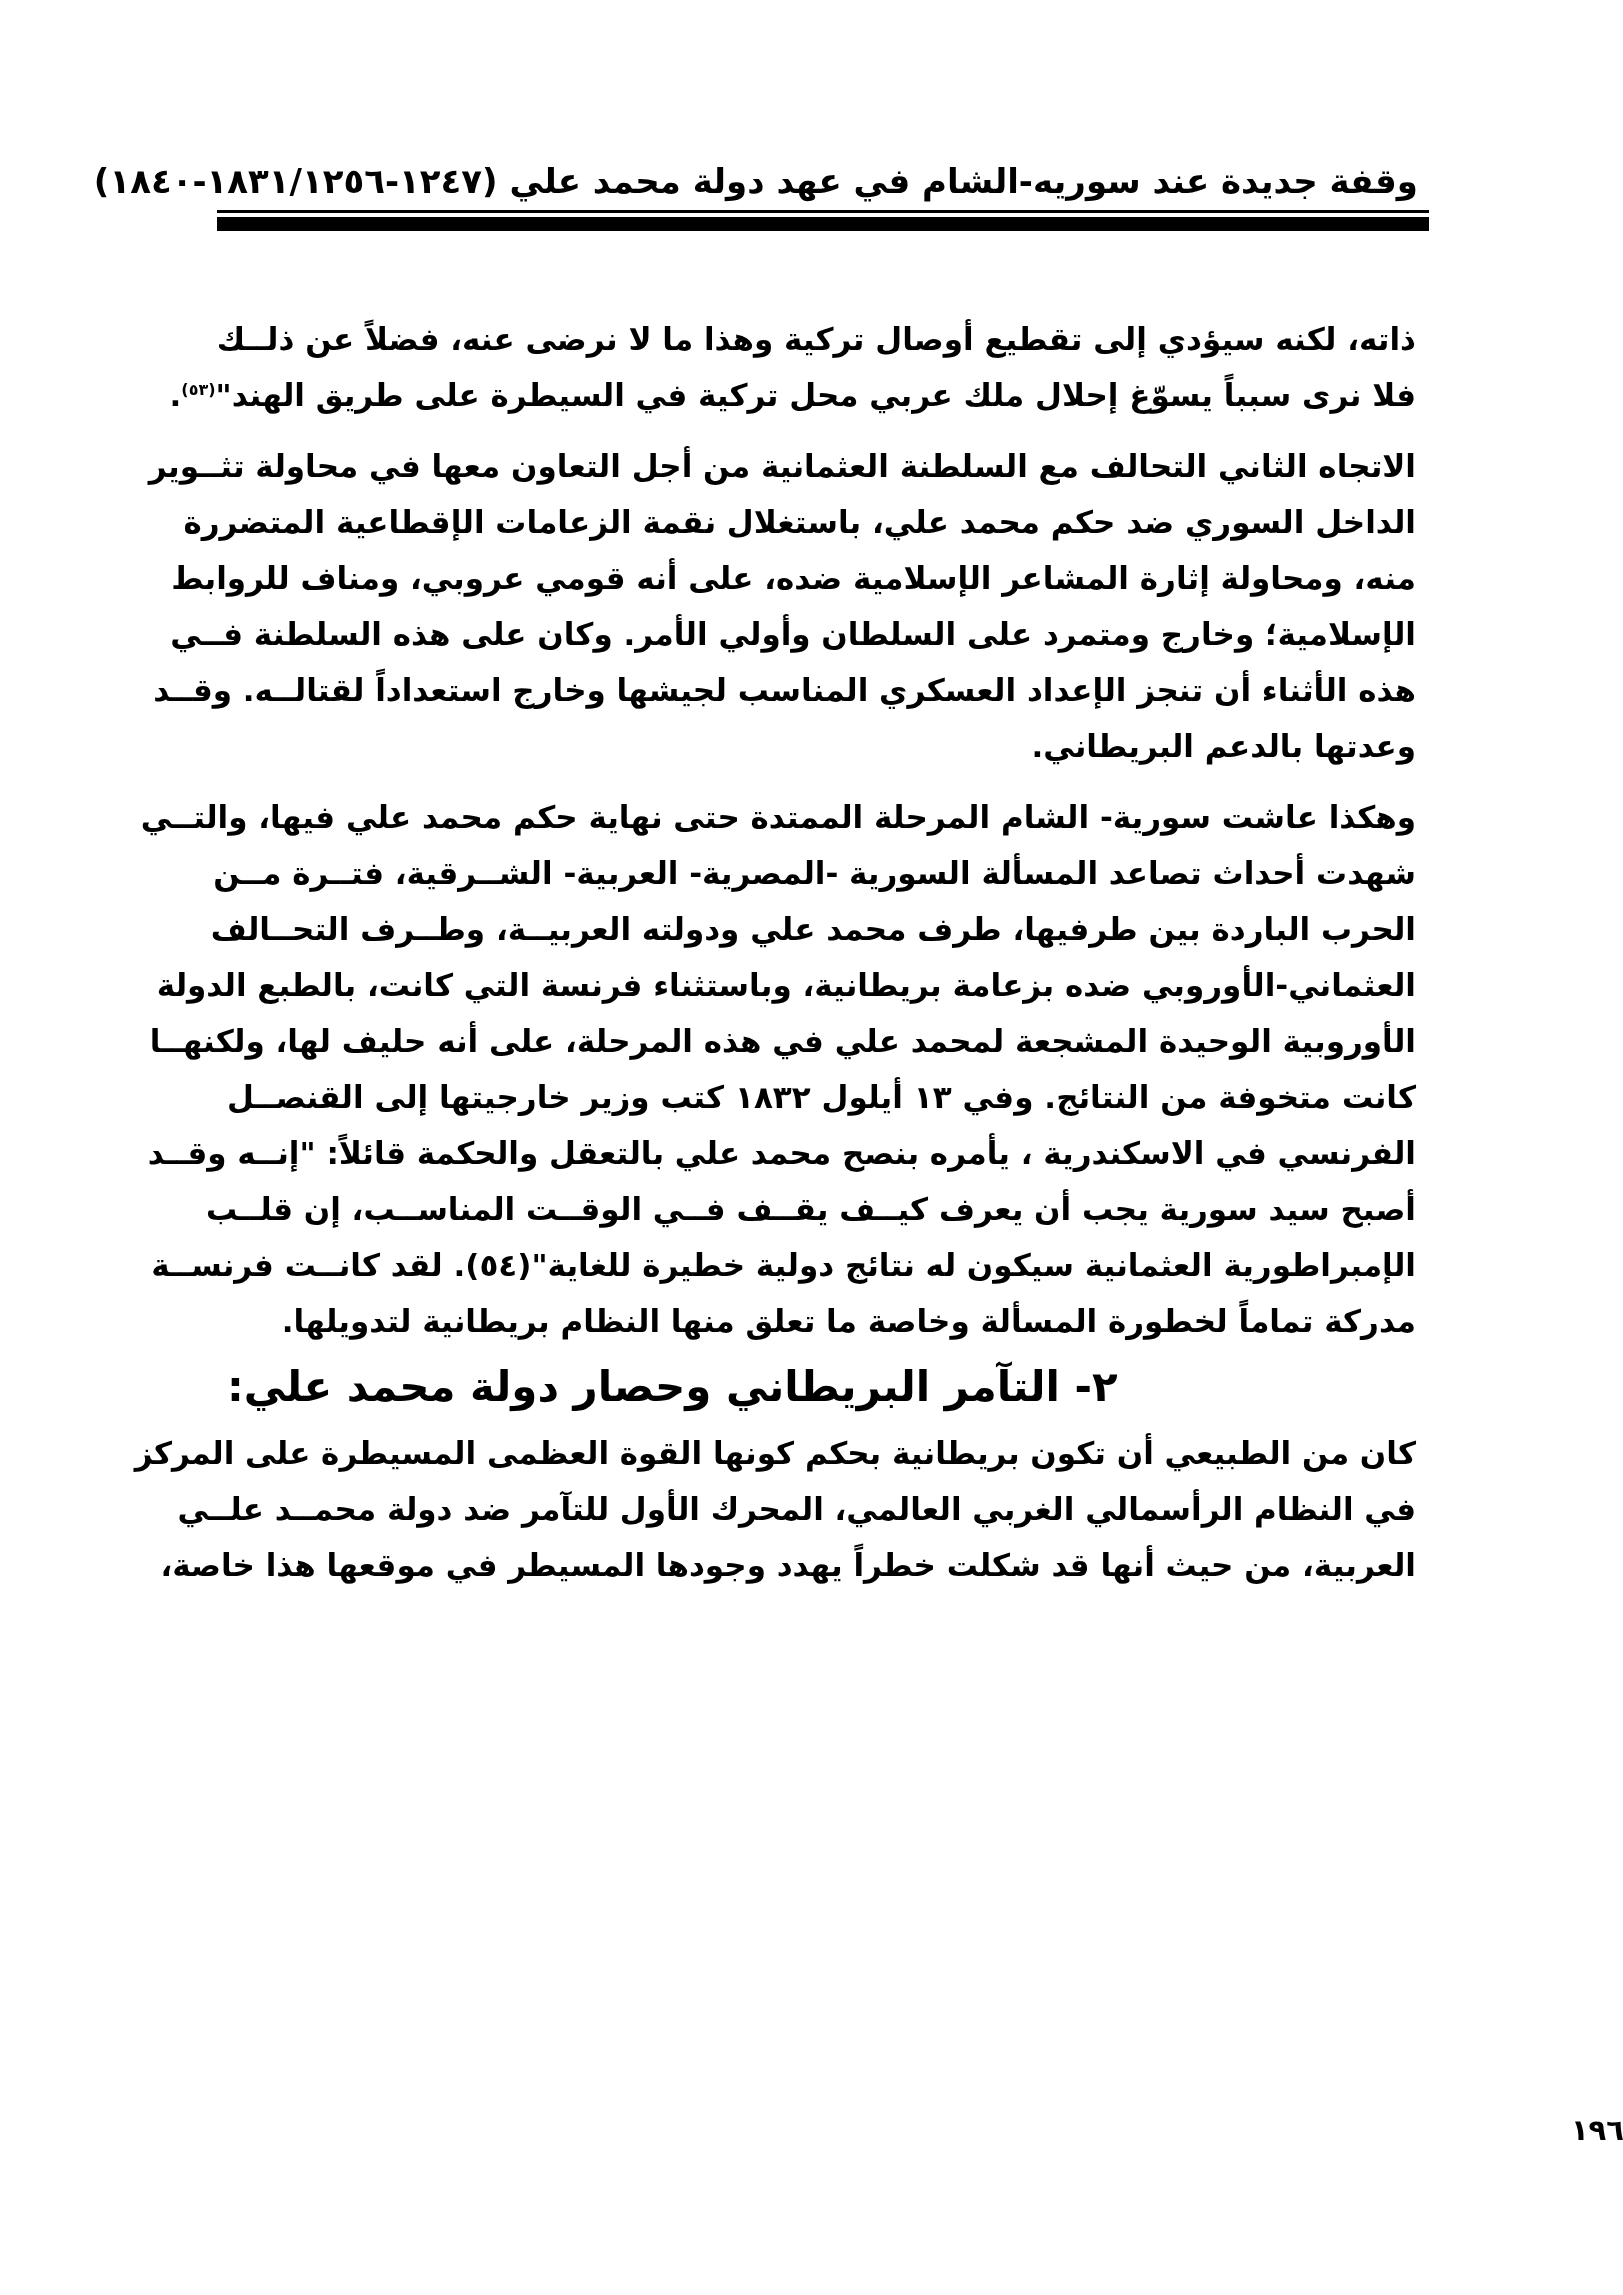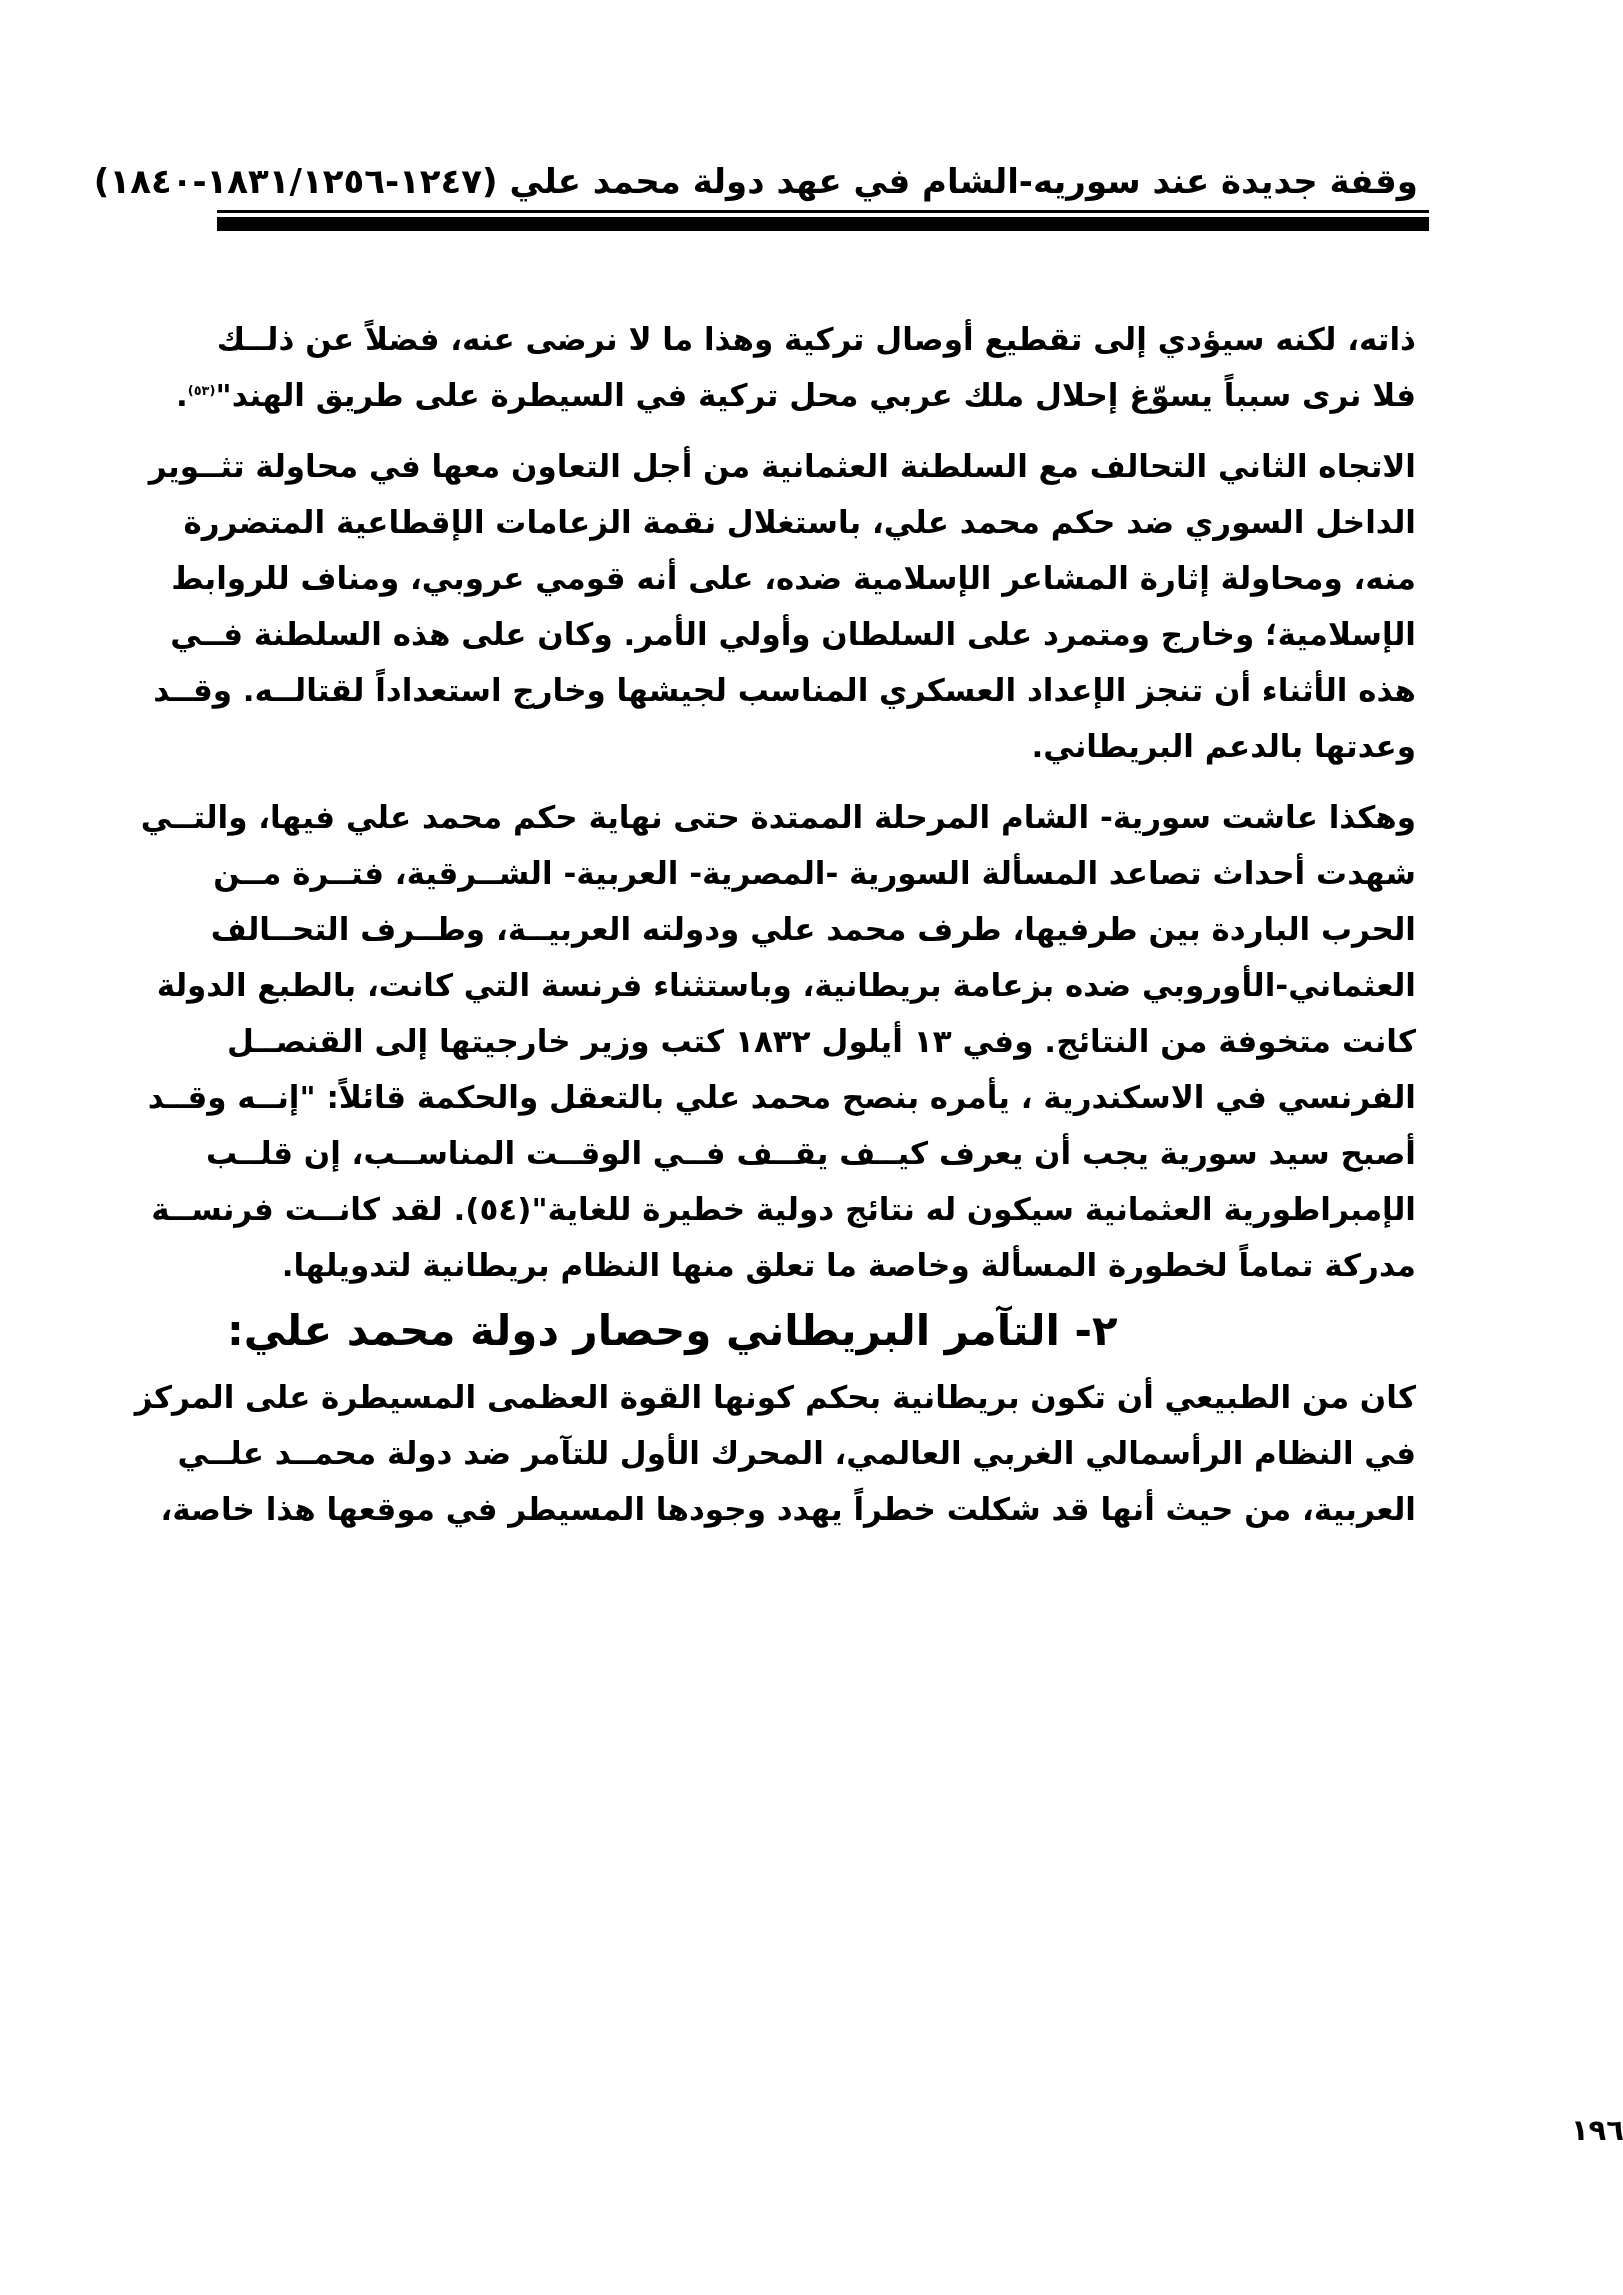--- a/index.html
+++ b/index.html
@@ -31,21 +31,21 @@
     direction: rtl;
     font-family: "DejaVu Sans", sans-serif; font-weight: bold;
     font-size: 31px; letter-spacing: -1.3px;
   }
   .line {
     height: 56px; line-height: 56px; white-space: nowrap; overflow: visible;
     text-align: justify; text-align-last: justify;
   }
   .line.last { text-align-last: right; }
   .para-gap { height: 15px; }
-  sup.fn { font-size: 13px; vertical-align: super; line-height: 0; margin-top: 36px; }
+  sup.fn { font-size: 16px; vertical-align: super; line-height: 0; margin-top: 36px; }
   .section-heading {
     height: 76px; line-height: 76px; white-space: nowrap;
     font-size: 42px; letter-spacing: -0.8px; text-align: left;
   }
   .page-number {
     position: absolute; left: 0; width: 1624px; top: 2113px;
     text-align: right; direction: rtl;
     font-family: "DejaVu Sans", sans-serif; font-weight: bold; font-size: 29px;
   }
 </style>
@@ -76,20 +76,21 @@
       <div class="line last">وعدتها بالدعم البريطاني.</div>
     </div>
 
     <div class="para-gap"></div>
 
     <div>
       <div class="line">وهكذا عاشت سورية- الشام المرحلة الممتدة حتى نهاية حكم محمد علي فيها، والتــي</div>
       <div class="line">شهدت أحداث تصاعد المسألة السورية -المصرية- العربية- الشــرقية، فتــرة مــن</div>
       <div class="line">الحرب الباردة بين طرفيها، طرف محمد علي ودولته العربيــة، وطــرف التحــالف</div>
       <div class="line">العثماني-الأوروبي ضده بزعامة بريطانية، وباستثناء فرنسة التي كانت، بالطبع الدولة</div>
+      <div class="line">الأوروبية الوحيدة المشجعة لمحمد علي في هذه المرحلة، على أنه حليف لها، ولكنهــا</div>
       <div class="line">كانت متخوفة من النتائج. وفي ١٣ أيلول ١٨٣٢ كتب وزير خارجيتها إلى القنصــل</div>
       <div class="line">الفرنسي في الاسكندرية ، يأمره بنصح محمد علي بالتعقل والحكمة قائلاً: "إنــه وقــد</div>
       <div class="line">أصبح سيد سورية يجب أن يعرف كيــف يقــف فــي الوقــت المناســب، إن قلــب</div>
       <div class="line">الإمبراطورية العثمانية سيكون له نتائج دولية خطيرة للغاية"(٥٤). لقد كانــت فرنســة</div>
       <div class="line last">مدركة تماماً لخطورة المسألة وخاصة ما تعلق منها النظام بريطانية لتدويلها.</div>
     </div>
 
     <div class="section-heading">٢- التآمر البريطاني وحصار دولة محمد علي:</div>
 
     <div>

